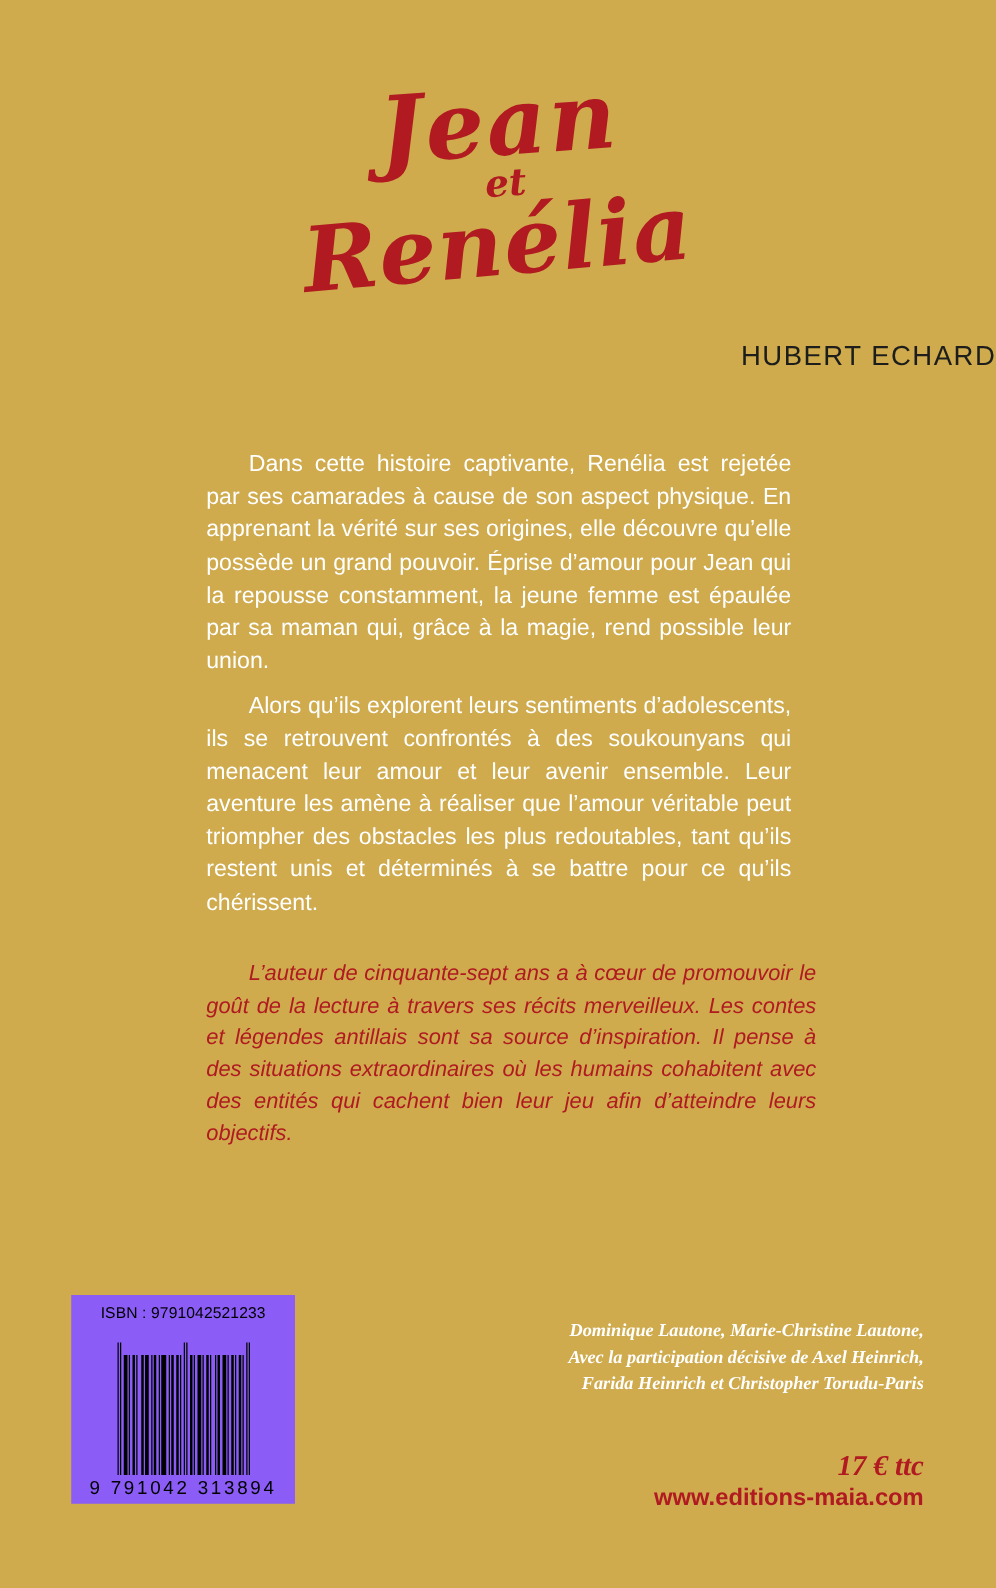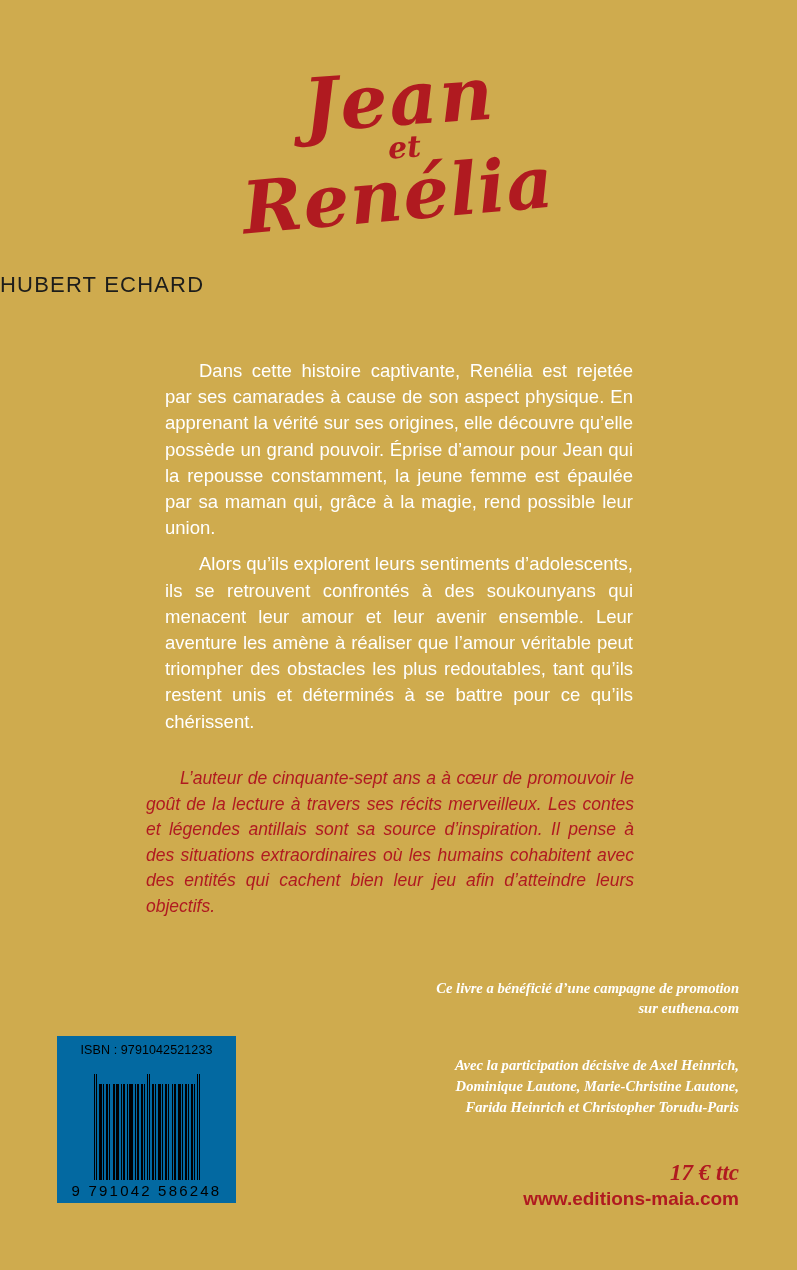--- a/index.html
+++ b/index.html
@@ -59,21 +59,21 @@
     transform: rotate(-5deg);
     margin-top: -6px;
   }
 
   
   .author {
     position: absolute;
     top: 272px;
     left: 0;
     width: 797px;
-    text-align: left;
+    text-align: right;
     font-family: "Liberation Sans", sans-serif;
     font-size: 22px;
     letter-spacing: 1.2px;
     color: #1d1d1b;
   }
 
   
   .blurb {
     position: absolute;
     top: 348px;
@@ -87,42 +87,42 @@
   }
   .blurb p {
     margin: 10px;
     text-indent: 34px;
   }
 
   
   .author-note {
     position: absolute;
     top: 766px;
-    left: 146px;
+    left: 165px;
     width: 488px;
     color: #b01a20;
     font-family: "Liberation Sans", sans-serif;
     font-style: italic;
     font-size: 17.5px;
     line-height: 25.5px;
     text-align: justify;
   }
   .author-note p {
     margin: 0;
     text-indent: 34px;
   }
 
   
   .isbn-box {
     position: absolute;
     left: 57px;
     top: 1036px;
     width: 179px;
     height: 167px;
-    background: #0369a1;
+    background: #8b5cf6;
     box-sizing: border-box;
     padding: 7px 8px 4px 8px;
     display: flex;
     flex-direction: column;
   }
   .isbn-label {
     font-family: "Liberation Sans", sans-serif;
     font-size: 12.5px;
     color: #000;
     text-align: center;
@@ -294,30 +294,26 @@
         <span class="bar w1"></span>
         <span class="sp2"></span>
       <span class="bar w2"></span>
         <span class="sp1"></span>
         <span class="bar w1"></span>
       <span class="sp2"></span>
       <span class="bar w1 guard"></span>
         <span class="sp1"></span>
         <span class="bar w1 guard"></span>
     </div>
-    <div class="barcode-digits">9 791042 586248</div>
-  </div>
-
-  <div class="promo">
-    <div>Ce livre a bénéficié d’une campagne de promotion</div>
-    <div>sur euthena.com</div>
-  </div>
+    <div class="barcode-digits">9 791042 313894</div>
+  </div>
+
 
   <div class="credits">
+    <div>Dominique Lautone, Marie-Christine Lautone,</div>
     <div>Avec la participation décisive de Axel Heinrich,</div>
-    <div>Dominique Lautone, Marie-Christine Lautone,</div>
     <div>Farida Heinrich et Christopher Torudu-Paris</div>
   </div>
 
   <div class="price">17 € ttc</div>
   <div class="website">www.editions-maia.com</div>
 
 </div>
 
 </body></html>

